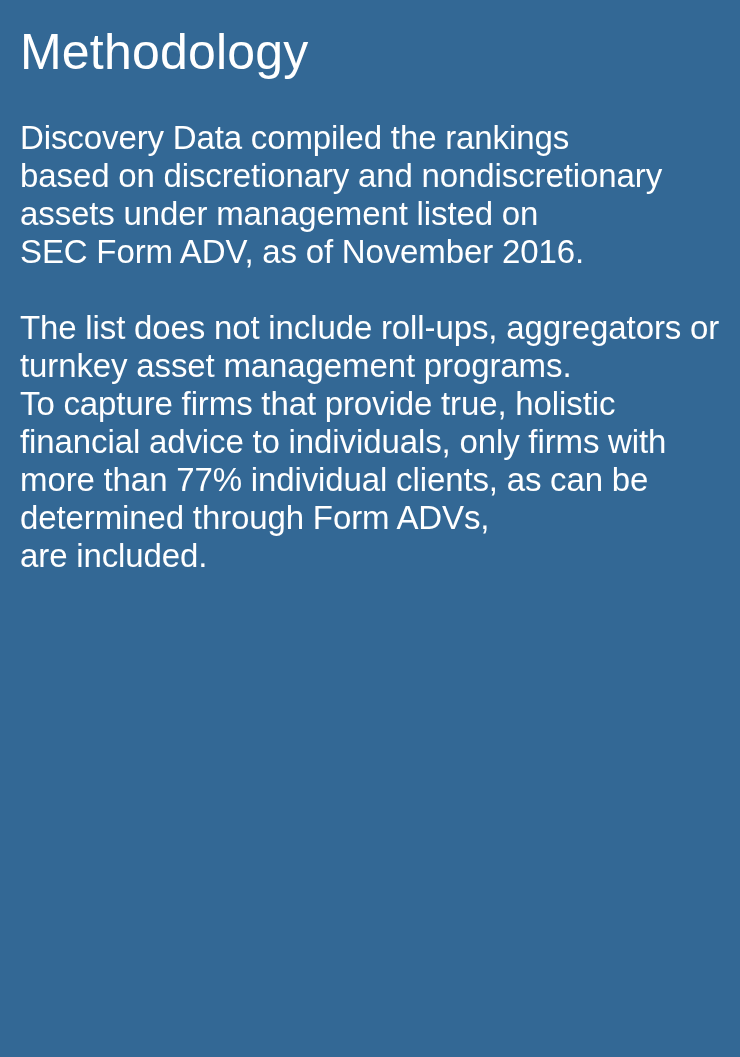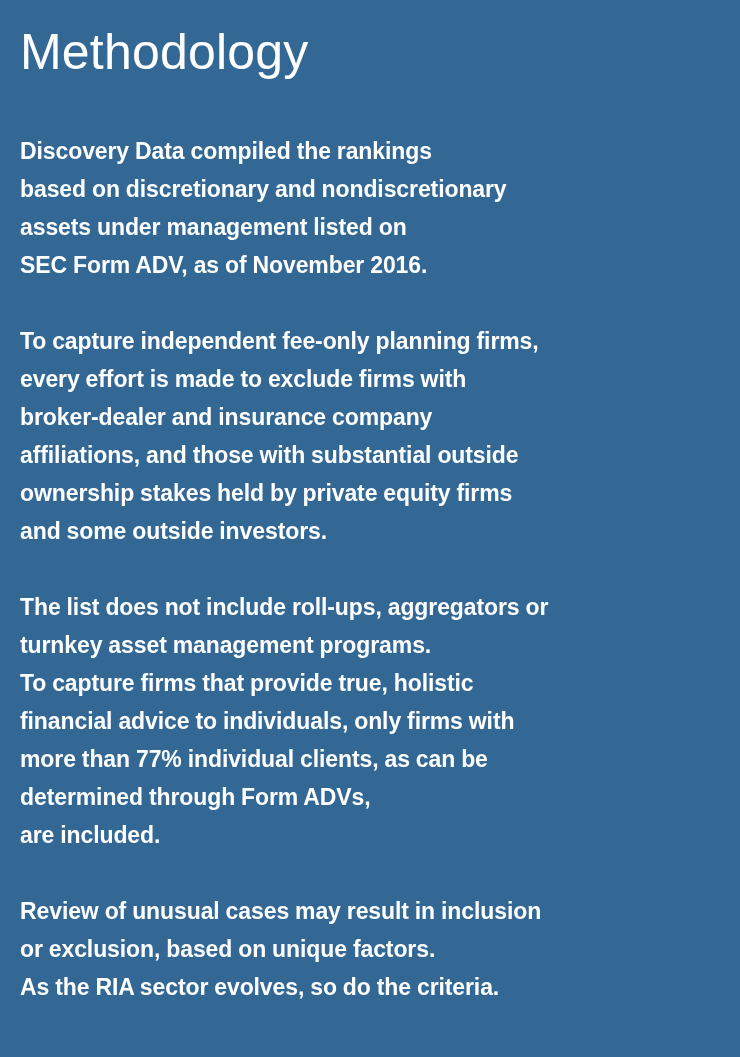--- a/index.html
+++ b/index.html
@@ -39,25 +39,25 @@
   }
 
   #body-copy {
     position: absolute;
     left: 20px;
     top: 118px;
     width: 716px;
   }
 
   .para {
-    margin: 14px 0 38px 0;
+    margin: 1px 0 38px 0;
     color: #ffffff;
     font-family: "Liberation Sans", sans-serif;
-    font-weight: 700;
-    font-size: 23px;
+    font-weight: 400;
+    font-size: 33px;
     line-height: 38px;
     letter-spacing: -0.1px;
     white-space: pre-wrap;
     word-spacing: -0.3px;
   }
 
   .para:last-child {
     margin-bottom: 0;
   }
 </style>
@@ -66,31 +66,22 @@
 
 <div id="slide" style="background: rgb(51, 104, 149);">
 
   <h1 id="title" style="color: rgb(255, 255, 255);">Methodology</h1>
 
   <div id="body-copy">
     <p class="para" style="color: rgb(255, 255, 255);">Discovery Data compiled the rankings
 based on discretionary and nondiscretionary
 assets under management listed on
 SEC Form ADV, as of November 2016.</p>
-    <p class="para" style="color: rgb(255, 255, 255);">To capture independent fee-only planning firms,
-every effort is made to exclude firms with
-broker-dealer and insurance company
-affiliations, and those with substantial outside
-ownership stakes held by private equity firms
-and some outside investors.</p>
     <p class="para" style="color: rgb(255, 255, 255);">The list does not include roll-ups, aggregators or
 turnkey asset management programs.
 To capture firms that provide true, holistic
 financial advice to individuals, only firms with
 more than 77% individual clients, as can be
 determined through Form ADVs,
 are included.</p>
-    <p class="para" style="color: rgb(255, 255, 255);">Review of unusual cases may result in inclusion
-or exclusion, based on unique factors.
-As the RIA sector evolves, so do the criteria.</p>
   </div>
 
 </div>
 
 </body></html>

